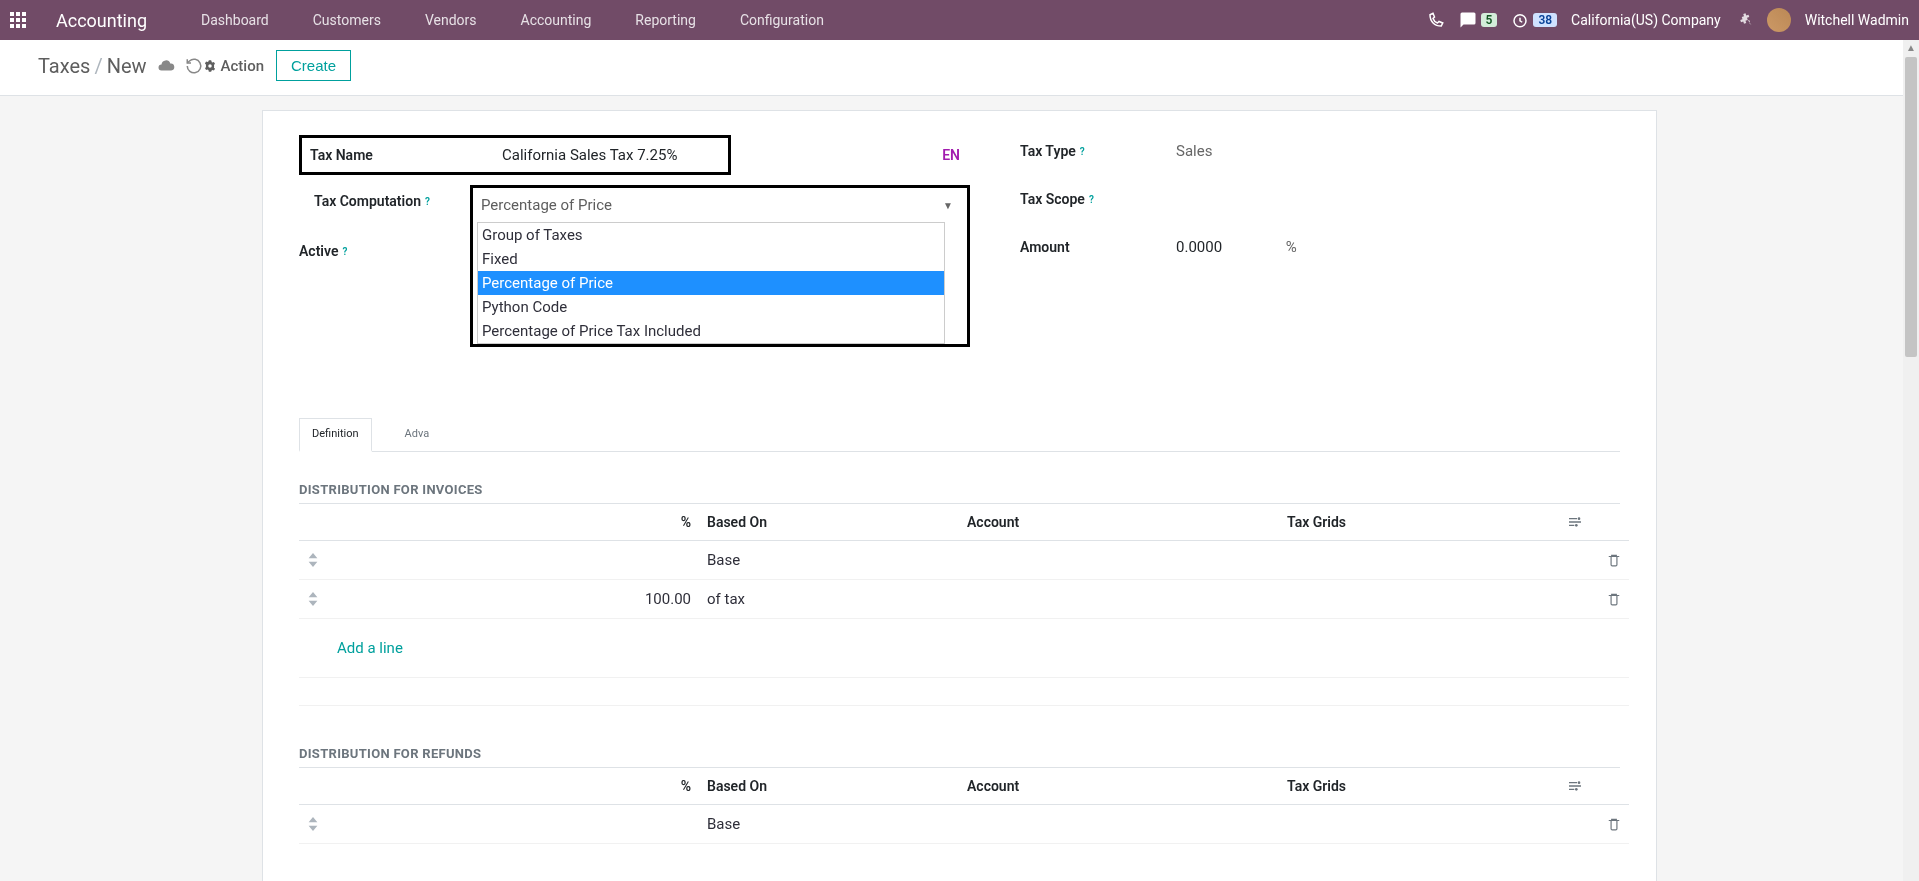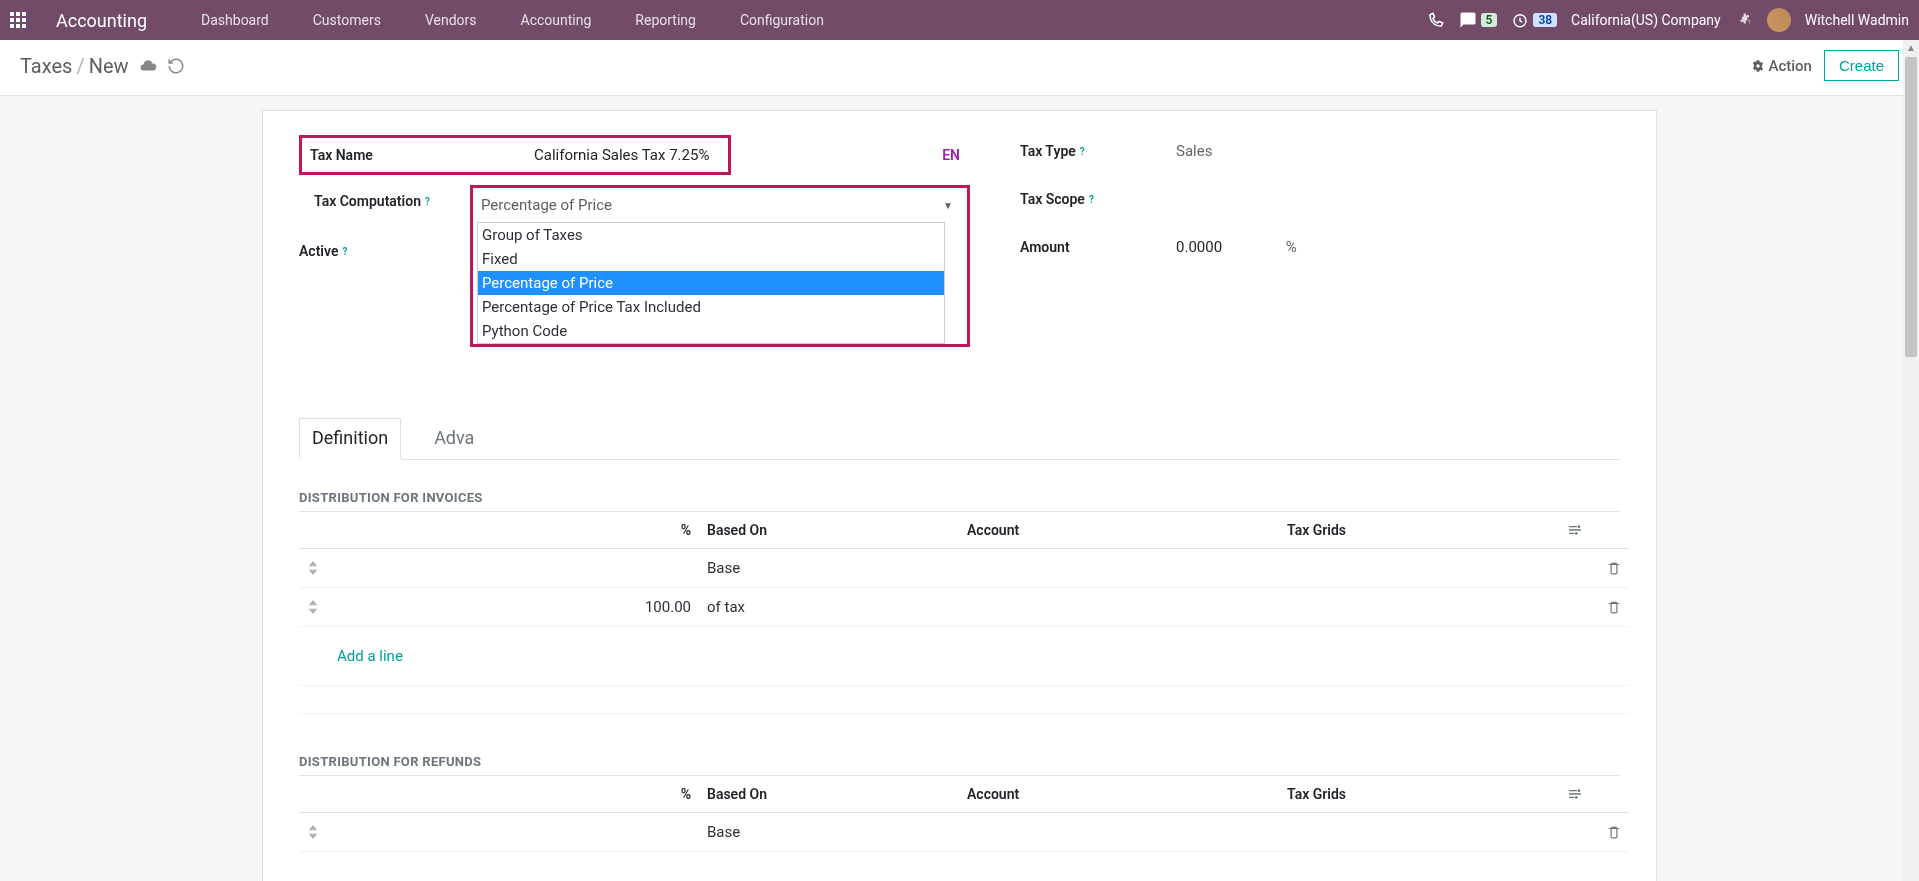--- a/index.html
+++ b/index.html
@@ -39,24 +39,23 @@
   .badge.green { background: #d4edda; color: #155724; }
   .badge.blue { background: #cfe2ff; color: #084298; }
   .company-name { color: #fff; font-size: 14px; }
   .avatar { width: 24px; height: 24px; border-radius: 50%; background: linear-gradient(45deg,#c96,#b85); display:inline-block; }
   .user-name { color: #fff; font-size: 14px; }
 
   
   .control-panel {
     background: #fff;
     border-bottom: 1px solid #dee2e6;
-    padding: 10px 20px 14px;
+    padding: 10px 38px 14px;
     display: flex;
     align-items: center;
-    justify-content: space-between;
   }
   .breadcrumb { display: flex; align-items: center; gap: 4px; font-size: 20px; color: #5e5e5e; }
   .breadcrumb a { color: #5e5e5e; text-decoration: none; cursor: pointer; }
   .breadcrumb .sep { color: #adb5bd; }
   .breadcrumb .current { color: #5e5e5e; }
   .status-icons { display:flex; gap:10px; margin-left:10px; color:#888; }
   .cp-right { display: flex; align-items: center; gap: 12px; }
   .action-btn { color: #5e5e5e; font-weight: 500; cursor: pointer; display:flex; align-items:center; gap:4px; font-size:15px; }
   .create-btn {
     border: 1px solid #00a09d;
@@ -82,21 +81,21 @@
   }
 
   .form-row-top { display: flex; gap: 40px; margin-bottom: 8px; }
   .form-col { flex: 1; }
 
   .field-line { display:flex; align-items:center; margin-bottom: 16px; min-height:32px; position:relative; }
   .field-label { width: 156px; font-weight: 600; color: #212529; display:flex; align-items:center; gap:2px; }
   .field-label .qmark { color:#00a09d; font-size:10px; margin-left:2px; vertical-align:super; }
   .field-value { flex:1; color:#666; font-size:15px; }
 
-  .hl-red { border: 3px solid #be185d; padding: 4px 8px; gap: 32px; }
+  .hl-red { border: 3px solid #000000; padding: 4px 8px; }
   .name-box.hl-red { display:flex; align-items:center; width:432px; height:40px; }
   .name-box .field-value { color:#212529; font-size:15px; }
 
   .en-badge {
     color: #a21caf;
     font-weight: 600;
     font-size: 14px;
     margin-left: auto;
     padding-right: 10px;
   }
@@ -131,21 +130,21 @@
     color: #2f2f3a;
     cursor: pointer;
     background:#fff;
   }
   .dropdown-item.selected { background:#1e90ff; color:#fff; }
 
   
   .tabs { margin-top: 70px; border-bottom: 1px solid #dee2e6; display:flex; gap: 20px; }
   .tab {
     padding: 8px 12px 10px;
-    font-size: 18px;
+    font-size: 11px;
     color: #6c757d;
     cursor: pointer;
     border: 1px solid transparent;
     border-bottom: none;
     position: relative;
     top: 1px;
   }
   .tab.active {
     color: #212529;
     border-color: #dee2e6;
@@ -296,22 +295,22 @@
           </div>
           <div class="dropdown-wrap hl-red">
             <div class="dropdown-toggle">
               <span>Percentage of Price</span>
               <span class="dropdown-caret">▼</span>
             </div>
             <div class="dropdown-list">
               <div class="dropdown-item">Group of Taxes</div>
               <div class="dropdown-item">Fixed</div>
               <div class="dropdown-item selected">Percentage of Price</div>
+              <div class="dropdown-item">Python Code</div>
               <div class="dropdown-item">Percentage of Price Tax Included</div>
-              <div class="dropdown-item">Python Code</div>
             </div>
           </div>
         </div>
 
         <div class="field-line" style="position:absolute; top:124px;">
           <div class="field-label">
             <span>Active</span>
             <span class="qmark">?</span>
           </div>
         </div>

